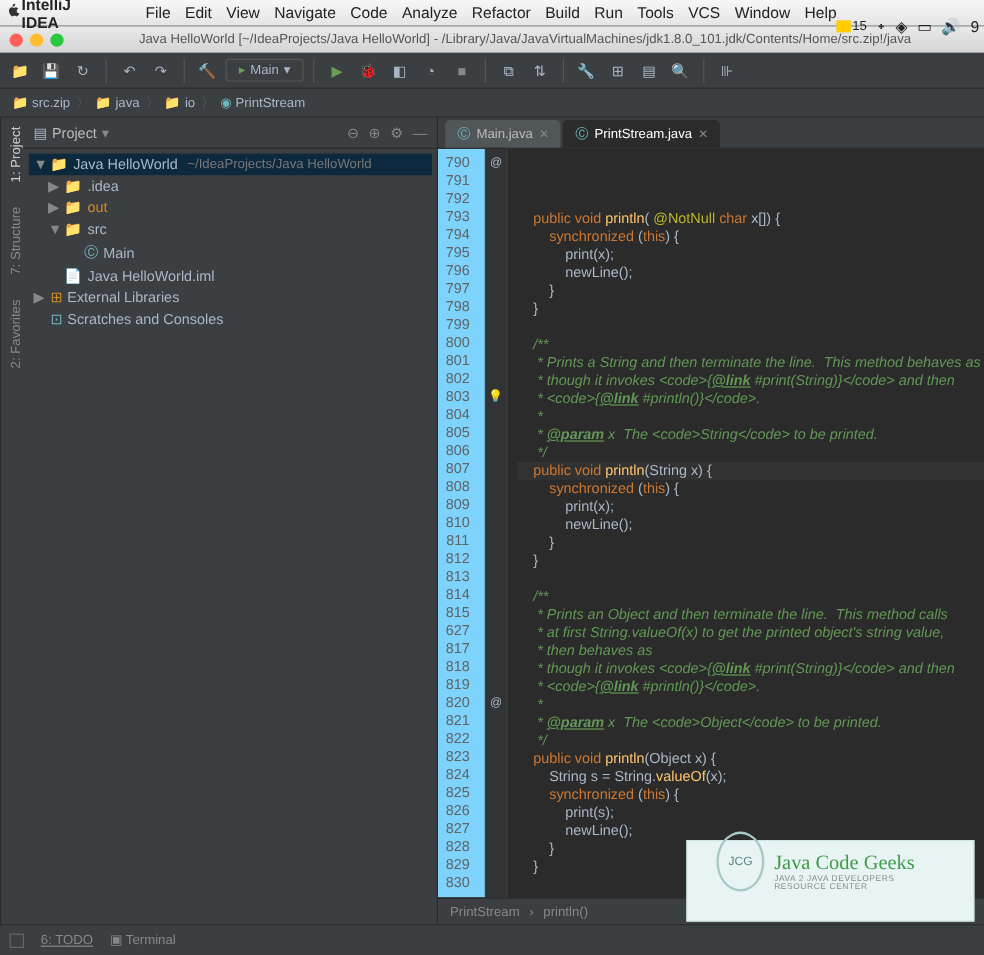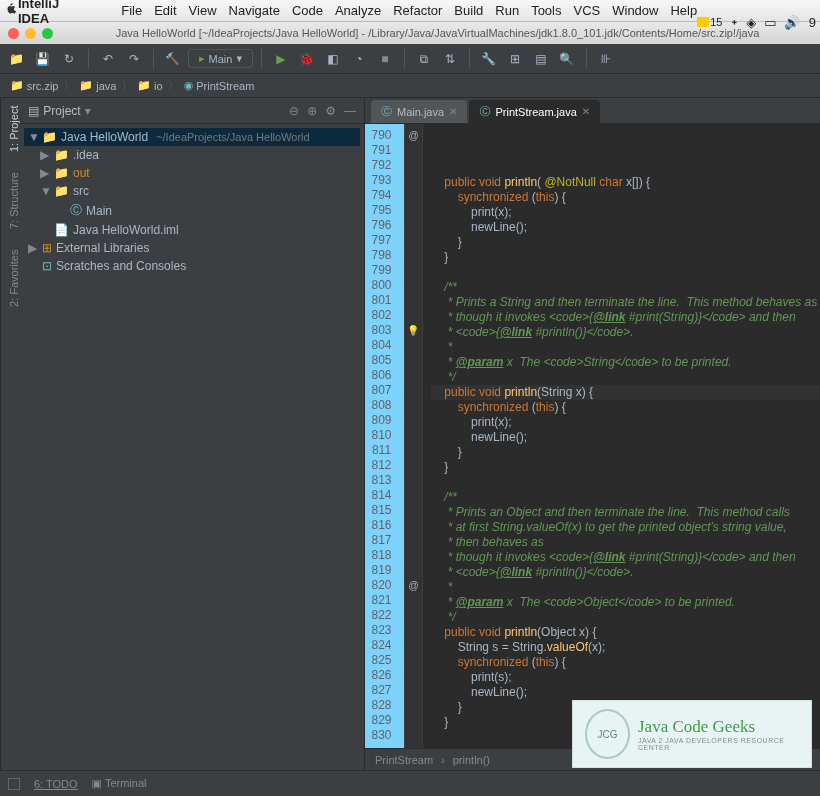--- a/index.html
+++ b/index.html
@@ -43,21 +43,21 @@
 .gutter div { height:15px; }
 .icon-gutter { width:18px; background:#313335; border-right:1px solid #3e3e3e; padding-top:4px; }
 .icon-gutter div { height:15px; text-align:center; font-size:10px; }
 .code { flex:1; padding:4px 0 4px 8px; white-space:pre; overflow:hidden;margin-top:47px; }
 .code .line { height:15px; }
 .code .line.highlight { background:#323232; }
 .kw{color:#cc7832;} .fn{color:#ffc66d;} .doc{color:#629755; font-style:italic;} .tag{color:#629755; font-style:italic; font-weight:700; text-decoration:underline;} .ann{color:#bbb529;}
 .breadcrumb-bar { height:22px; background:#3c3f41; border-top:1px solid #2b2b2b; display:flex; align-items:center; padding:0 10px; font-size:11px; color:#888; gap:8px; }
 .status-bar { height:26px; background:#3c3f41; border-top:1px solid #2b2b2b; display:flex; align-items:center; padding:0 8px; font-size:11px; color:#888; gap:14px; }
 .status-bar .sq { width:12px; height:12px; border:1px solid #666; }
-.watermark { position:absolute; right:8px; bottom:28px; width:240px; height:68px; background:#e8f4f4; border:1px solid #cfe5e5; display:flex; align-items:center; padding:12px; gap:8px; }
+.watermark { position:absolute; right:8px; bottom:28px; width:240px; height:68px; background:#e8f4f4; border:1px solid #cfe5e5; display:flex; align-items:flex-end; padding:24px; gap:8px; }
 .watermark .logo { width:50px; height:50px; border:2px solid #a9c9c9; border-radius:50%; display:flex; align-items:center; justify-content:center; color:#5a8585; font-size:10px; }
 .watermark .txt .main-t { color:#3f9a48; font-size:17px; font-family:Georgia,serif; }
 .watermark .txt .sub-t { color:#888; font-size:7px; letter-spacing:0.5px; }
 </style>
 </head>
 <body>
 
 <div class="mac-menubar">
   <span><svg width="14" height="14" viewBox="0 0 24 24" fill="#333">
         <path d="M17 13c0-3 2-4 2-4s-1-2-3-2c-1 0-2 1-3 1s-2-1-3-1c-2 0-4 2-4 5 0 4 3 8 5 8 1 0 1-1 3-1s2 1 3 1c2 0 4-4 4-4s-4-1-4-3zm-3-8c1-1 1-3 1-3s-2 0-3 1c-1 1-1 3-1 3s2 0 3-1z"></path>
@@ -230,21 +230,21 @@
           <div>806</div>
           <div>807</div>
           <div>808</div>
           <div>809</div>
           <div>810</div>
           <div>811</div>
           <div>812</div>
           <div>813</div>
           <div>814</div>
           <div>815</div>
-          <div>816</div>
+          <div>627</div>
           <div>817</div>
           <div>818</div>
           <div>819</div>
           <div>820</div>
           <div>821</div>
           <div>822</div>
           <div>823</div>
           <div>824</div>
           <div>825</div>
           <div>826</div>

